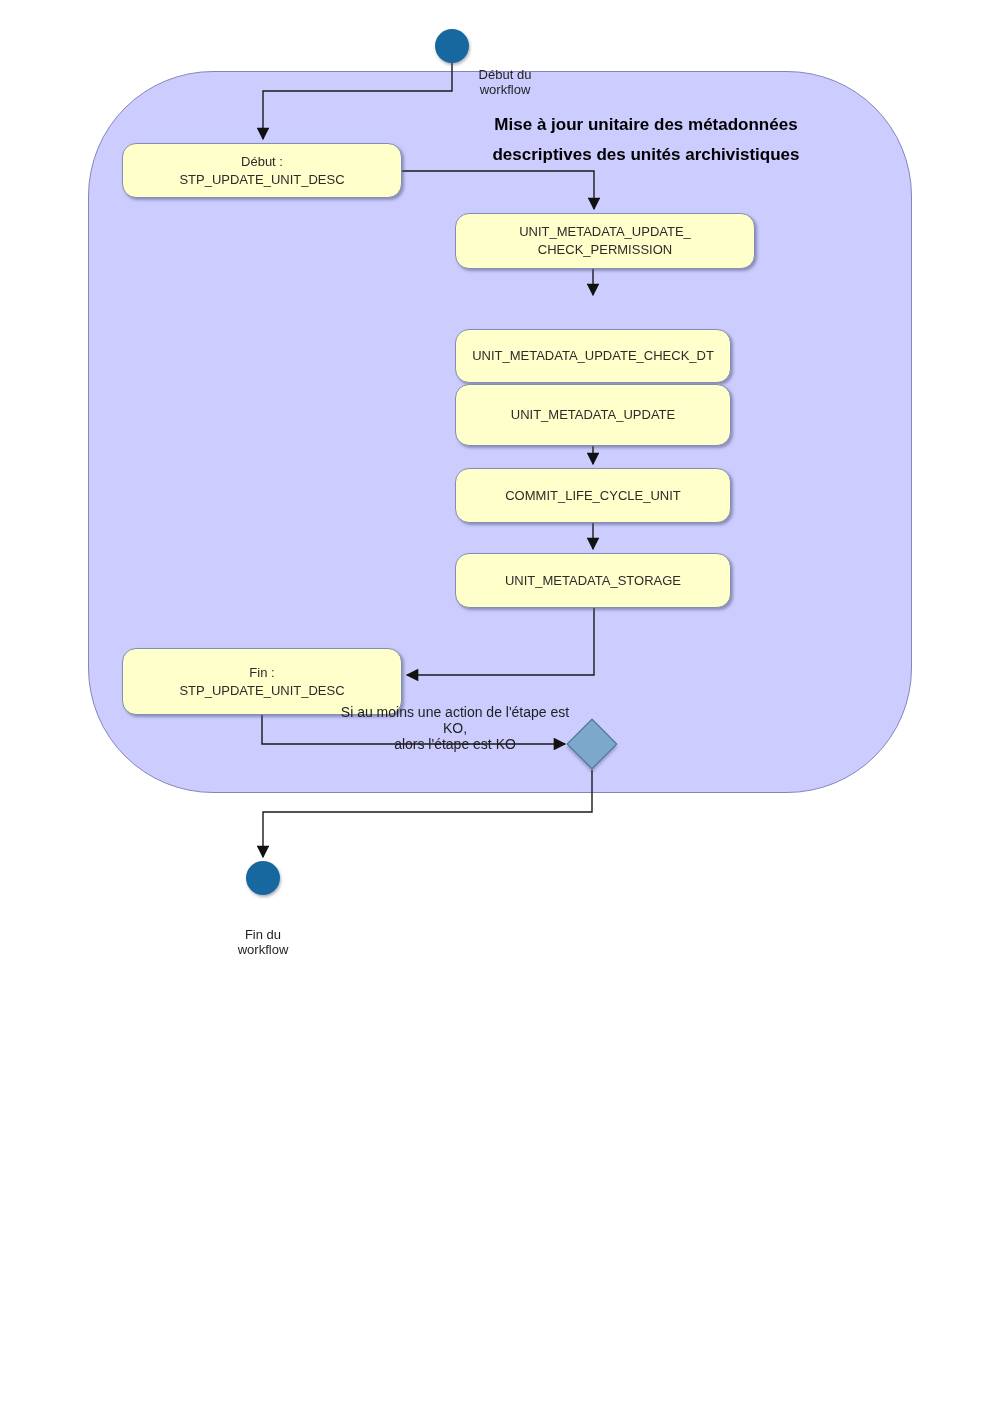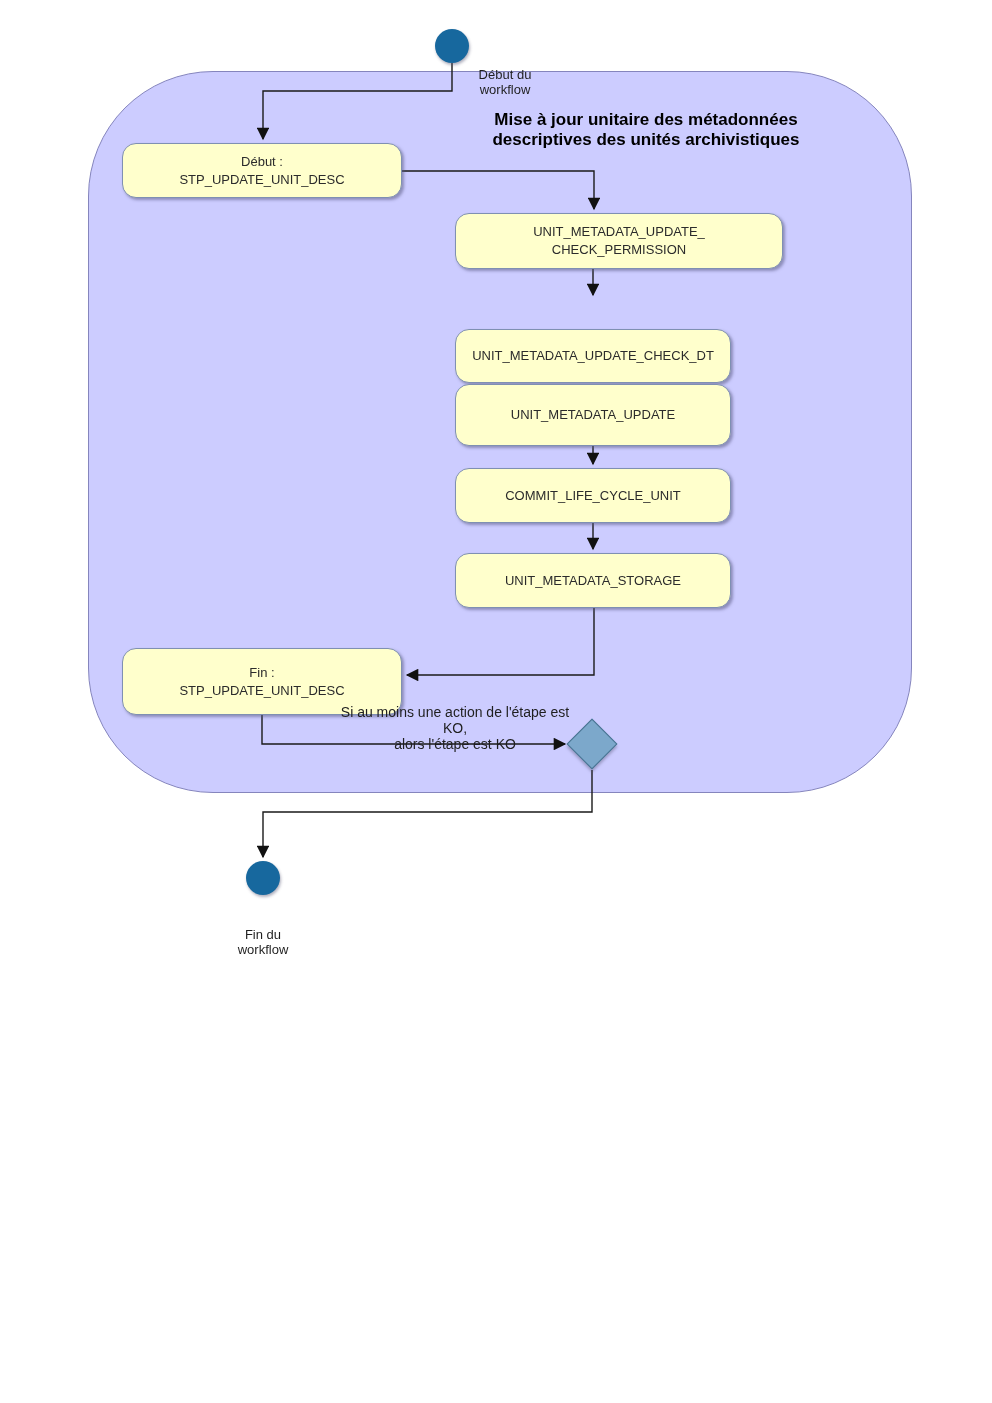--- a/index.html
+++ b/index.html
@@ -33,37 +33,37 @@
   .connectors{
     position:absolute;left:0;top:0;
     width:992px;height:1403px;
     pointer-events:none;
   }
   .diagram-title{
     position:absolute;
     left:406px;top:110px;width:480px;
     text-align:center;
     font-size:17px;font-weight:bold;color:#000000;
-    line-height:20px;
+    line-height:30px;
     white-space:pre-line;
   }
   .step{
     position:absolute;
     display:flex;align-items:center;justify-content:center;
     text-align:center;
     background:var(--step-fill);
     border:1px solid var(--step-border);
     border-radius:14px;
     box-shadow:2px 2px 3px rgba(90,90,130,0.55);
     font-size:13px;color:var(--text-color);
     line-height:18px;
     white-space:pre-line;
   }
   .step.b1{left:122px;top:143px;width:280px;height:55px;}
-  .step.b2{left:455px;top:213px;width:328px;height:56px;}
+  .step.b2{left:455px;top:213px;width:300px;height:56px;}
   .step.b3{left:455px;top:299px;width:276px;height:54px;margin-top:30px;}
   .step.b4{left:455px;top:384px;width:276px;height:62px;}
   .step.b5{left:455px;top:468px;width:276px;height:55px;}
   .step.b6{left:455px;top:553px;width:276px;height:55px;}
   .step.b7{left:122px;top:648px;width:280px;height:67px;}
   .node-circle{
     position:absolute;
     width:34px;height:34px;
     border-radius:50%;
     background:var(--node-fill);

